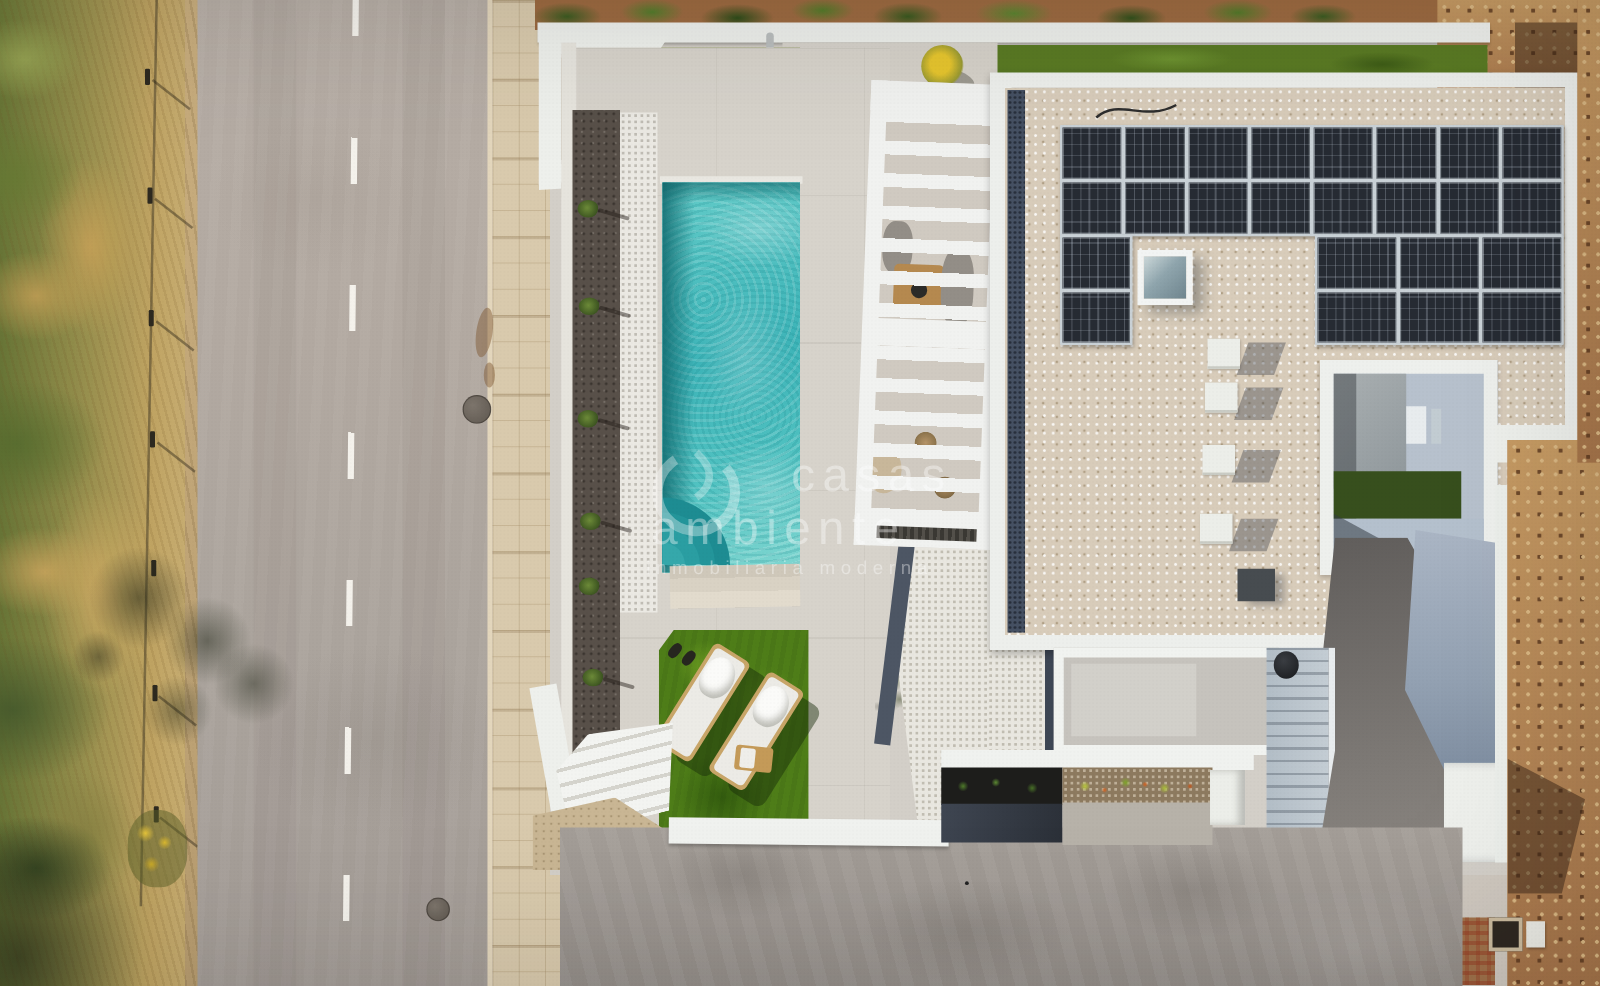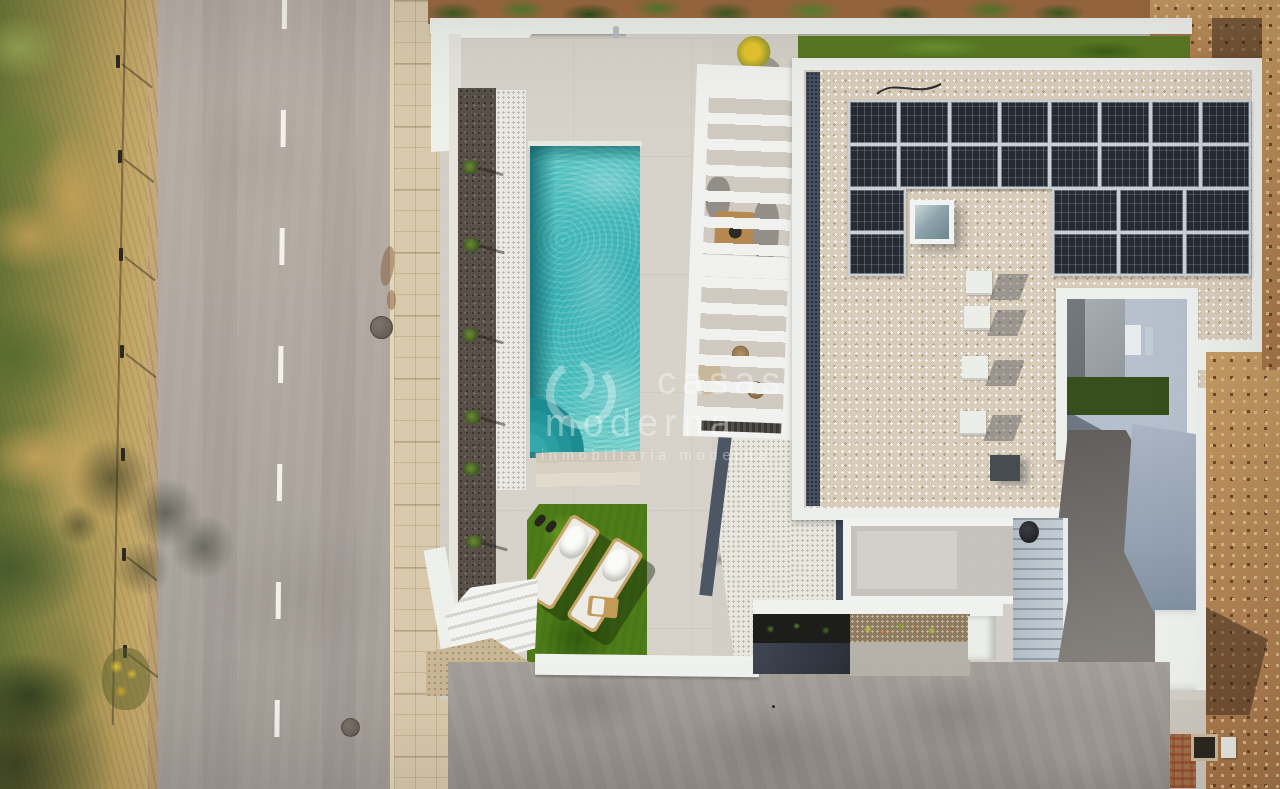--- a/index.html
+++ b/index.html
@@ -248,21 +248,21 @@
       radial-gradient(circle 6px at 68% 55%, #a9bc38, transparent 70%),
       radial-gradient(circle 3px at 28% 60%, #d2601f, transparent 80%),
       radial-gradient(circle 3px at 55% 45%, #d2601f, transparent 80%),
       radial-gradient(circle 3px at 85% 50%, #c85518, transparent 80%),
       radial-gradient(rgba(240,230,210,.5) 1px, transparent 1.2px);
     background-size:auto,auto,auto,auto,auto,auto,5px 5px;}
   .concretepad{left:850px;top:642px;width:120px;height:34px;background:#b7b2a9;}
   .whitebox{left:968px;top:616px;width:28px;height:44px;background:#eceee9;box-shadow:inset -5px 0 6px rgba(100,100,95,.35);}
 
   
-  .wm{left:529px;top:342px;width:310px;height:120px;color:rgba(255,255,255,.38);pointer-events:none;text-align:right;}
+  .wm{left:505px;top:342px;width:310px;height:120px;color:rgba(255,255,255,.38);pointer-events:none;text-align:right;}
   .wm .l1{position:absolute;left:128px;top:18px;font-size:38px;font-weight:300;letter-spacing:6px;}
   .wm .l2{position:absolute;left:16px;top:60px;font-size:38px;font-weight:300;letter-spacing:6px;}
   .wm .tag{position:absolute;left:12px;top:104px;font-size:15px;font-weight:300;letter-spacing:4.5px;}
 
   .grain{left:0;top:0;width:1280px;height:789px;pointer-events:none;opacity:.22;
     background-image:radial-gradient(rgba(0,0,0,.06) 1px, transparent 1px);background-size:3px 3px;}
   .vignette{left:0;top:0;width:1280px;height:789px;pointer-events:none;box-shadow:inset 0 0 140px rgba(0,0,0,.14);}
 </style>
 </head>
 <body>
@@ -478,19 +478,19 @@
   <div class="a gravelplanter"></div>
   <div class="a concretepad"></div>
   <div class="a whitebox"></div>
 
   <div class="a wm">
     <svg width="92" height="92" style="position:absolute;left:6px;top:6px">
       <circle cx="46" cy="46" r="31" fill="none" stroke="rgba(255,255,255,.34)" stroke-width="8" stroke-dasharray="150 45" transform="rotate(-40 46 46)"></circle>
       <path d="M46,14 C60,26 60,40 46,50" fill="none" stroke="rgba(255,255,255,.3)" stroke-width="6"></path>
     </svg>
     <div class="l1">casas</div>
-    <div class="l2">moderna</div>
+    <div class="l2">ambiente</div>
     <div class="tag">inmobiliaria moderna</div>
   </div>
 
   <div class="a grain"></div>
   <div class="a vignette"></div>
 </div>
 
 </body></html>

